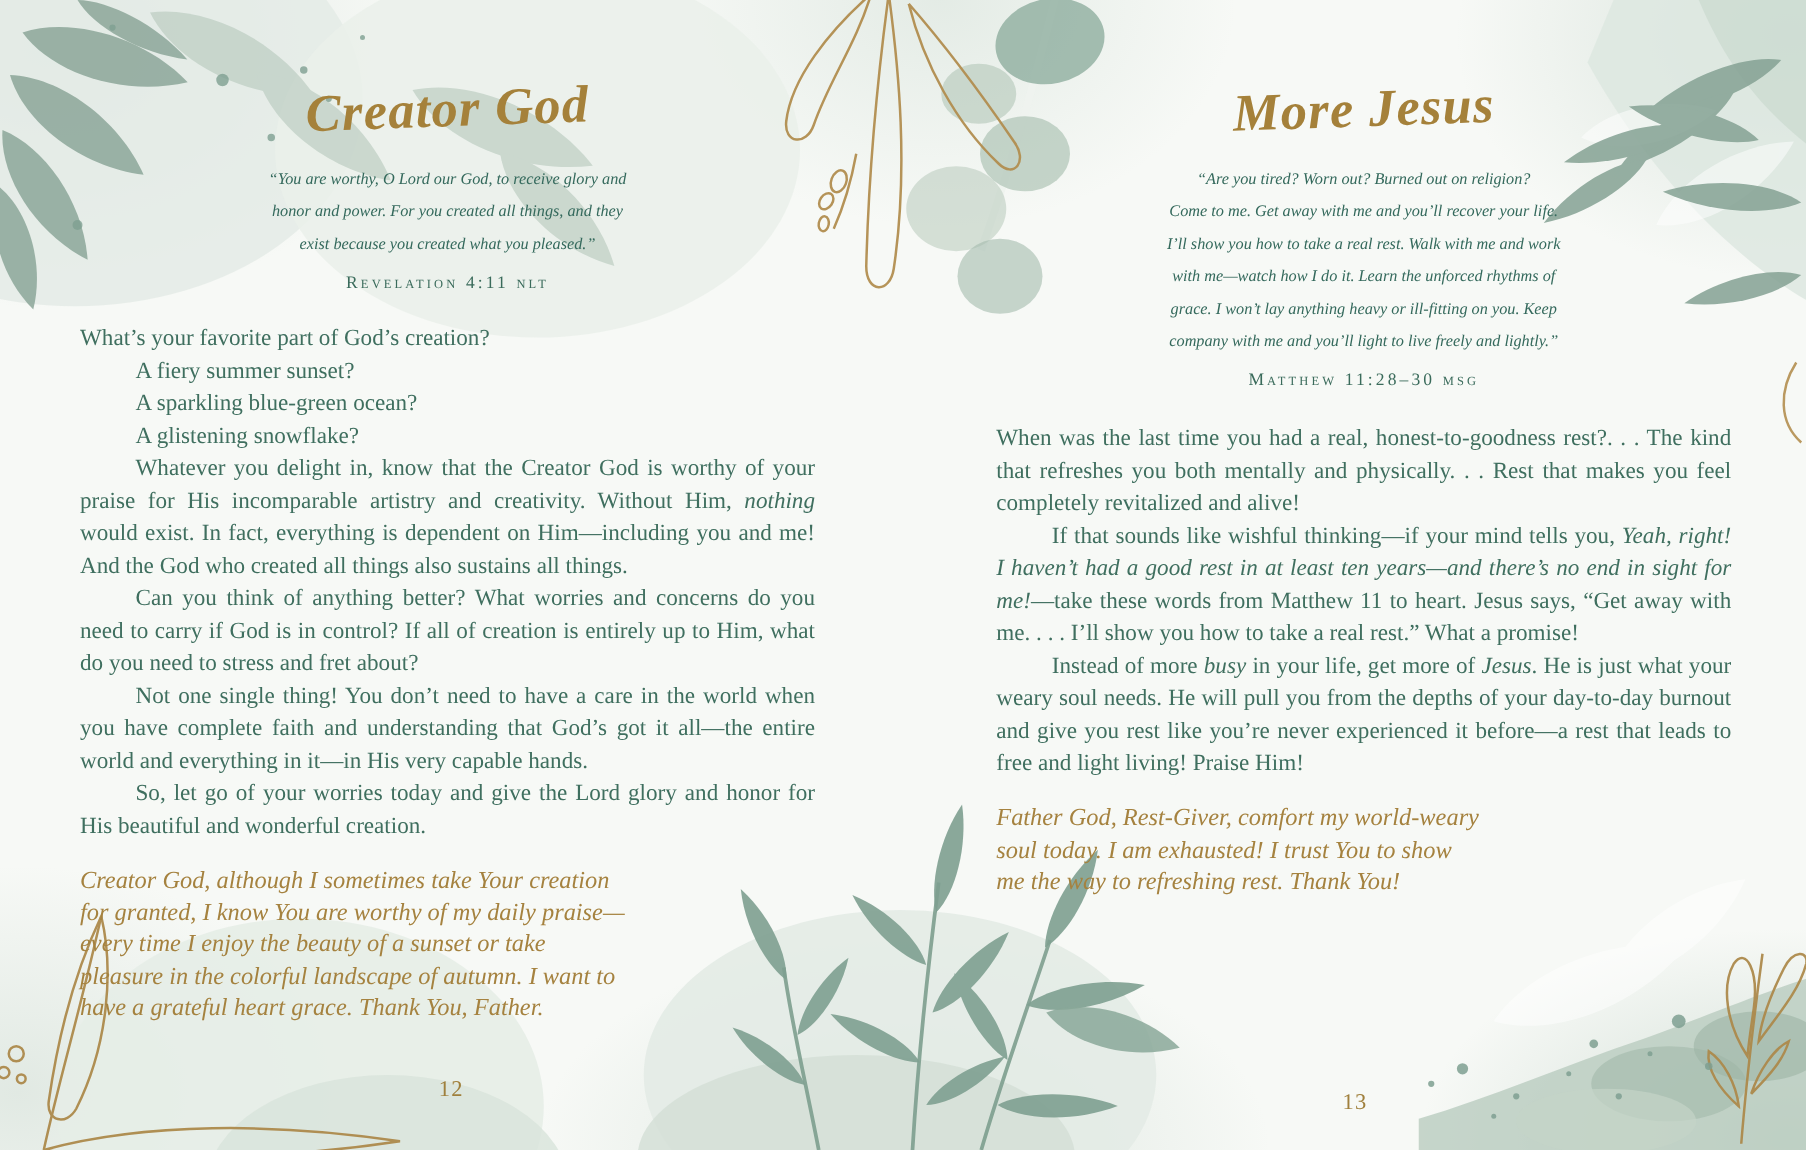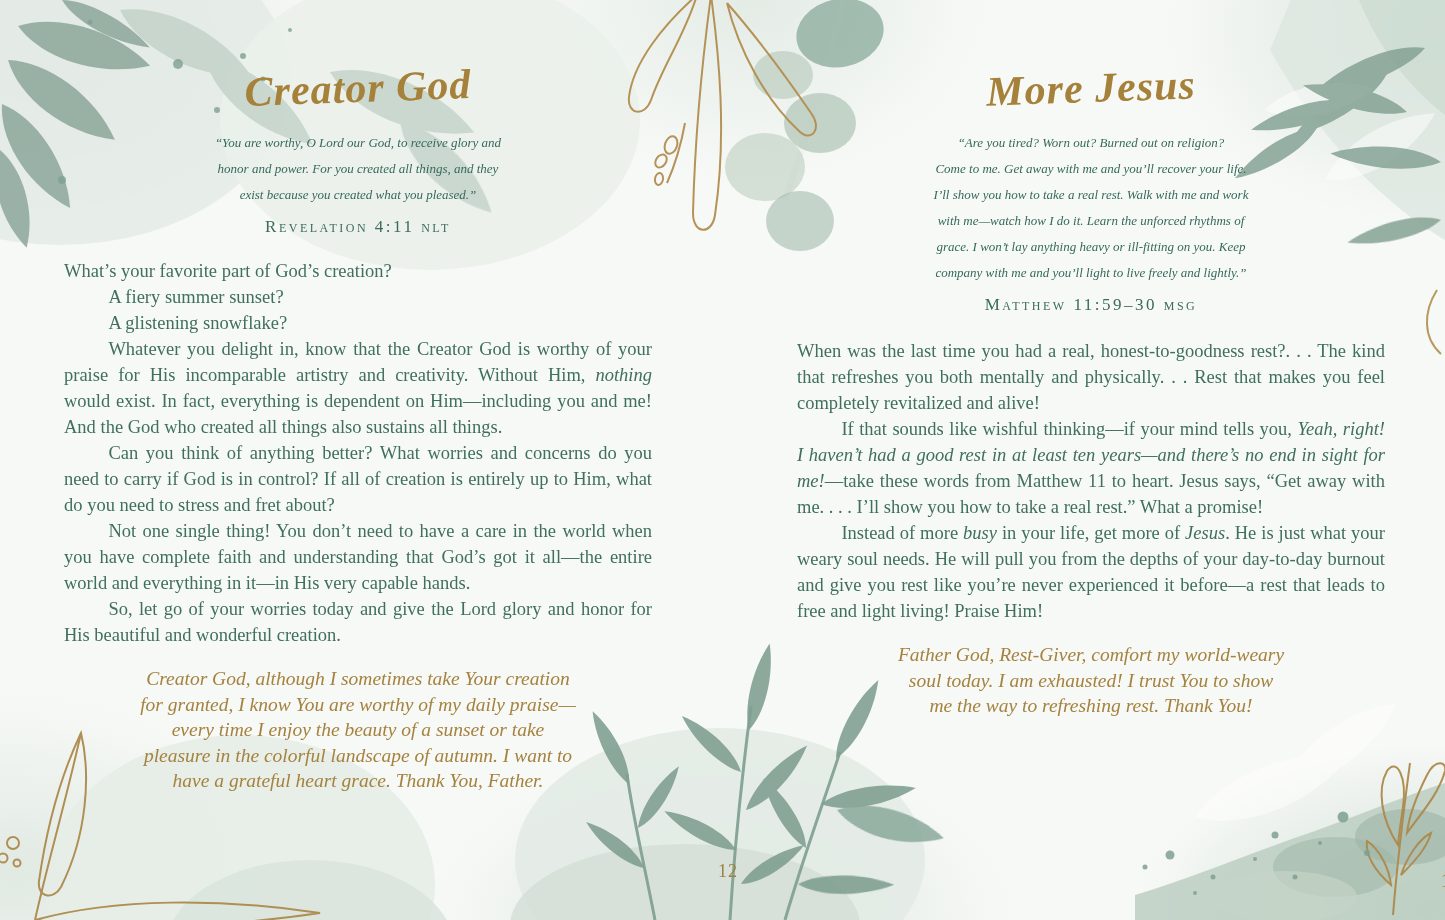--- a/index.html
+++ b/index.html
@@ -21,31 +21,31 @@
   .page-right{left:723px;}
   .content{position:relative;box-sizing:border-box;height:100%;}
   .page-left .content{padding:64px 70px 0 64px;}
   .page-right .content{padding:64px 60px 0 74px;}
   .chapter-title{text-align:center;font-style:italic;font-weight:700;
     font-size:42px;line-height:48px;color:#a5813a;transform:rotate(-2deg);
     letter-spacing:1px;}
   .epigraph{margin-top:18px;text-align:center;font-style:italic;
     font-size:13px;line-height:26px;color:#34695c;}
   .reference{margin-top:6px;text-align:center;font-variant:small-caps;
-    letter-spacing:2.5px;font-size:17px;line-height:26px;color:#3a6b5b;}
+    letter-spacing:2.5px;font-size:14px;line-height:26px;color:#3a6b5b;}
   .body{margin-top:18px;font-size:18.5px;line-height:26px;color:#3f6f5f;}
   .page-right .body{margin-top:20px;}
   .para{margin:0;text-align:justify;}
   .para.indent{text-indent:2.4em;}
   .para.list{margin-left:2.4em;text-align:left;}
   .para em{font-style:italic;}
-  .prayer{margin-top:18px;text-align:center;font-style:italic;
+  .prayer{margin-top:18px;text-align:left;font-style:italic;
     font-size:19.5px;line-height:25.5px;color:#a5823f;}
-  .page-number{position:absolute;left:0;width:100%;text-align:right;
-    font-size:18px;color:#a0803d;letter-spacing:1px;padding-left:16px;}
+  .page-number{position:absolute;left:0;width:100%;text-align:center;
+    font-size:18px;color:#a0803d;letter-spacing:1px;}
   .page-left .page-number{bottom:38px;}
   .page-right .page-number{bottom:28px;}
 </style>
 </head>
 <body>
 
 <div id="spread">
 
   <svg class="deco" width="1445" height="920" viewBox="0 0 1445 920">
     <defs>
@@ -192,20 +192,21 @@
       <div class="chapter-title">Creator God</div>
       <div class="epigraph">
           <div class="line">“You are worthy, O Lord our God, to receive glory and</div>
           <div class="line">honor and power. For you created all things, and they</div>
           <div class="line">exist because you created what you pleased.”</div>
         </div>
       <div class="reference">Revelation 4:11 nlt</div>
       <div class="body">
           <p class="para first"><span>What’s your favorite part of God’s creation?</span></p>
           <p class="para list"><span>A fiery summer sunset?</span></p>
+          <p class="para list"><span>A sparkling blue-green ocean?</span></p>
           <p class="para list"><span>A glistening snowflake?</span></p>
           <p class="para indent"><span>Whatever you delight in, know that the Creator God is worthy of your praise for His incomparable artistry and creativity. Without Him, </span><em>nothing</em><span> would exist. In fact, everything is dependent on Him—including you and me! And the God who created all things also sustains all things.</span></p>
           <p class="para indent"><span>Can you think of anything better? What worries and concerns do you need to carry if God is in control? If all of creation is entirely up to Him, what do you need to stress and fret about?</span></p>
           <p class="para indent"><span>Not one single thing! You don’t need to have a care in the world when you have complete faith and understanding that God’s got it all—the entire world and everything in it—in His very capable hands.</span></p>
           <p class="para indent"><span>So, let go of your worries today and give the Lord glory and honor for His beautiful and wonderful creation.</span></p>
         </div>
       <div class="prayer">
           <div class="line">Creator God, although I sometimes take Your creation</div>
           <div class="line">for granted, I know You are worthy of my daily praise—</div>
           <div class="line">every time I enjoy the beauty of a sunset or take</div>
@@ -220,21 +221,21 @@
     <div class="content">
       <div class="chapter-title">More Jesus</div>
       <div class="epigraph">
           <div class="line">“Are you tired? Worn out? Burned out on religion?</div>
           <div class="line">Come to me. Get away with me and you’ll recover your life.</div>
           <div class="line">I’ll show you how to take a real rest. Walk with me and work</div>
           <div class="line">with me—watch how I do it. Learn the unforced rhythms of</div>
           <div class="line">grace. I won’t lay anything heavy or ill-fitting on you. Keep</div>
           <div class="line">company with me and you’ll light to live freely and lightly.”</div>
         </div>
-      <div class="reference">Matthew 11:59–30 msg</div>
+      <div class="reference">Matthew 11:28–30 msg</div>
       <div class="body">
           <p class="para first"><span>When was the last time you had a real, honest-to-goodness rest?. . . The kind that refreshes you both mentally and physically. . . Rest that makes you feel completely revitalized and alive!</span></p>
           <p class="para indent"><span>If that sounds like wishful thinking—if your mind tells you, </span><em>Yeah, right! I haven’t had a good rest in at least ten years—and there’s no end in sight for me!</em><span>—take these words from Matthew 11 to heart. Jesus says, “Get away with me. . . . I’ll show you how to take a real rest.” What a promise!</span></p>
           <p class="para indent"><span>Instead of more </span><em>busy</em><span> in your life, get more of </span><em>Jesus</em><span>. He is just what your weary soul needs. He will pull you from the depths of your day-to-day burnout and give you rest like you’re never experienced it before—a rest that leads to free and light living! Praise Him!</span></p>
         </div>
       <div class="prayer">
           <div class="line">Father God, Rest-Giver, comfort my world-weary</div>
           <div class="line">soul today. I am exhausted! I trust You to show</div>
           <div class="line">me the way to refreshing rest. Thank You!</div>
         </div>

